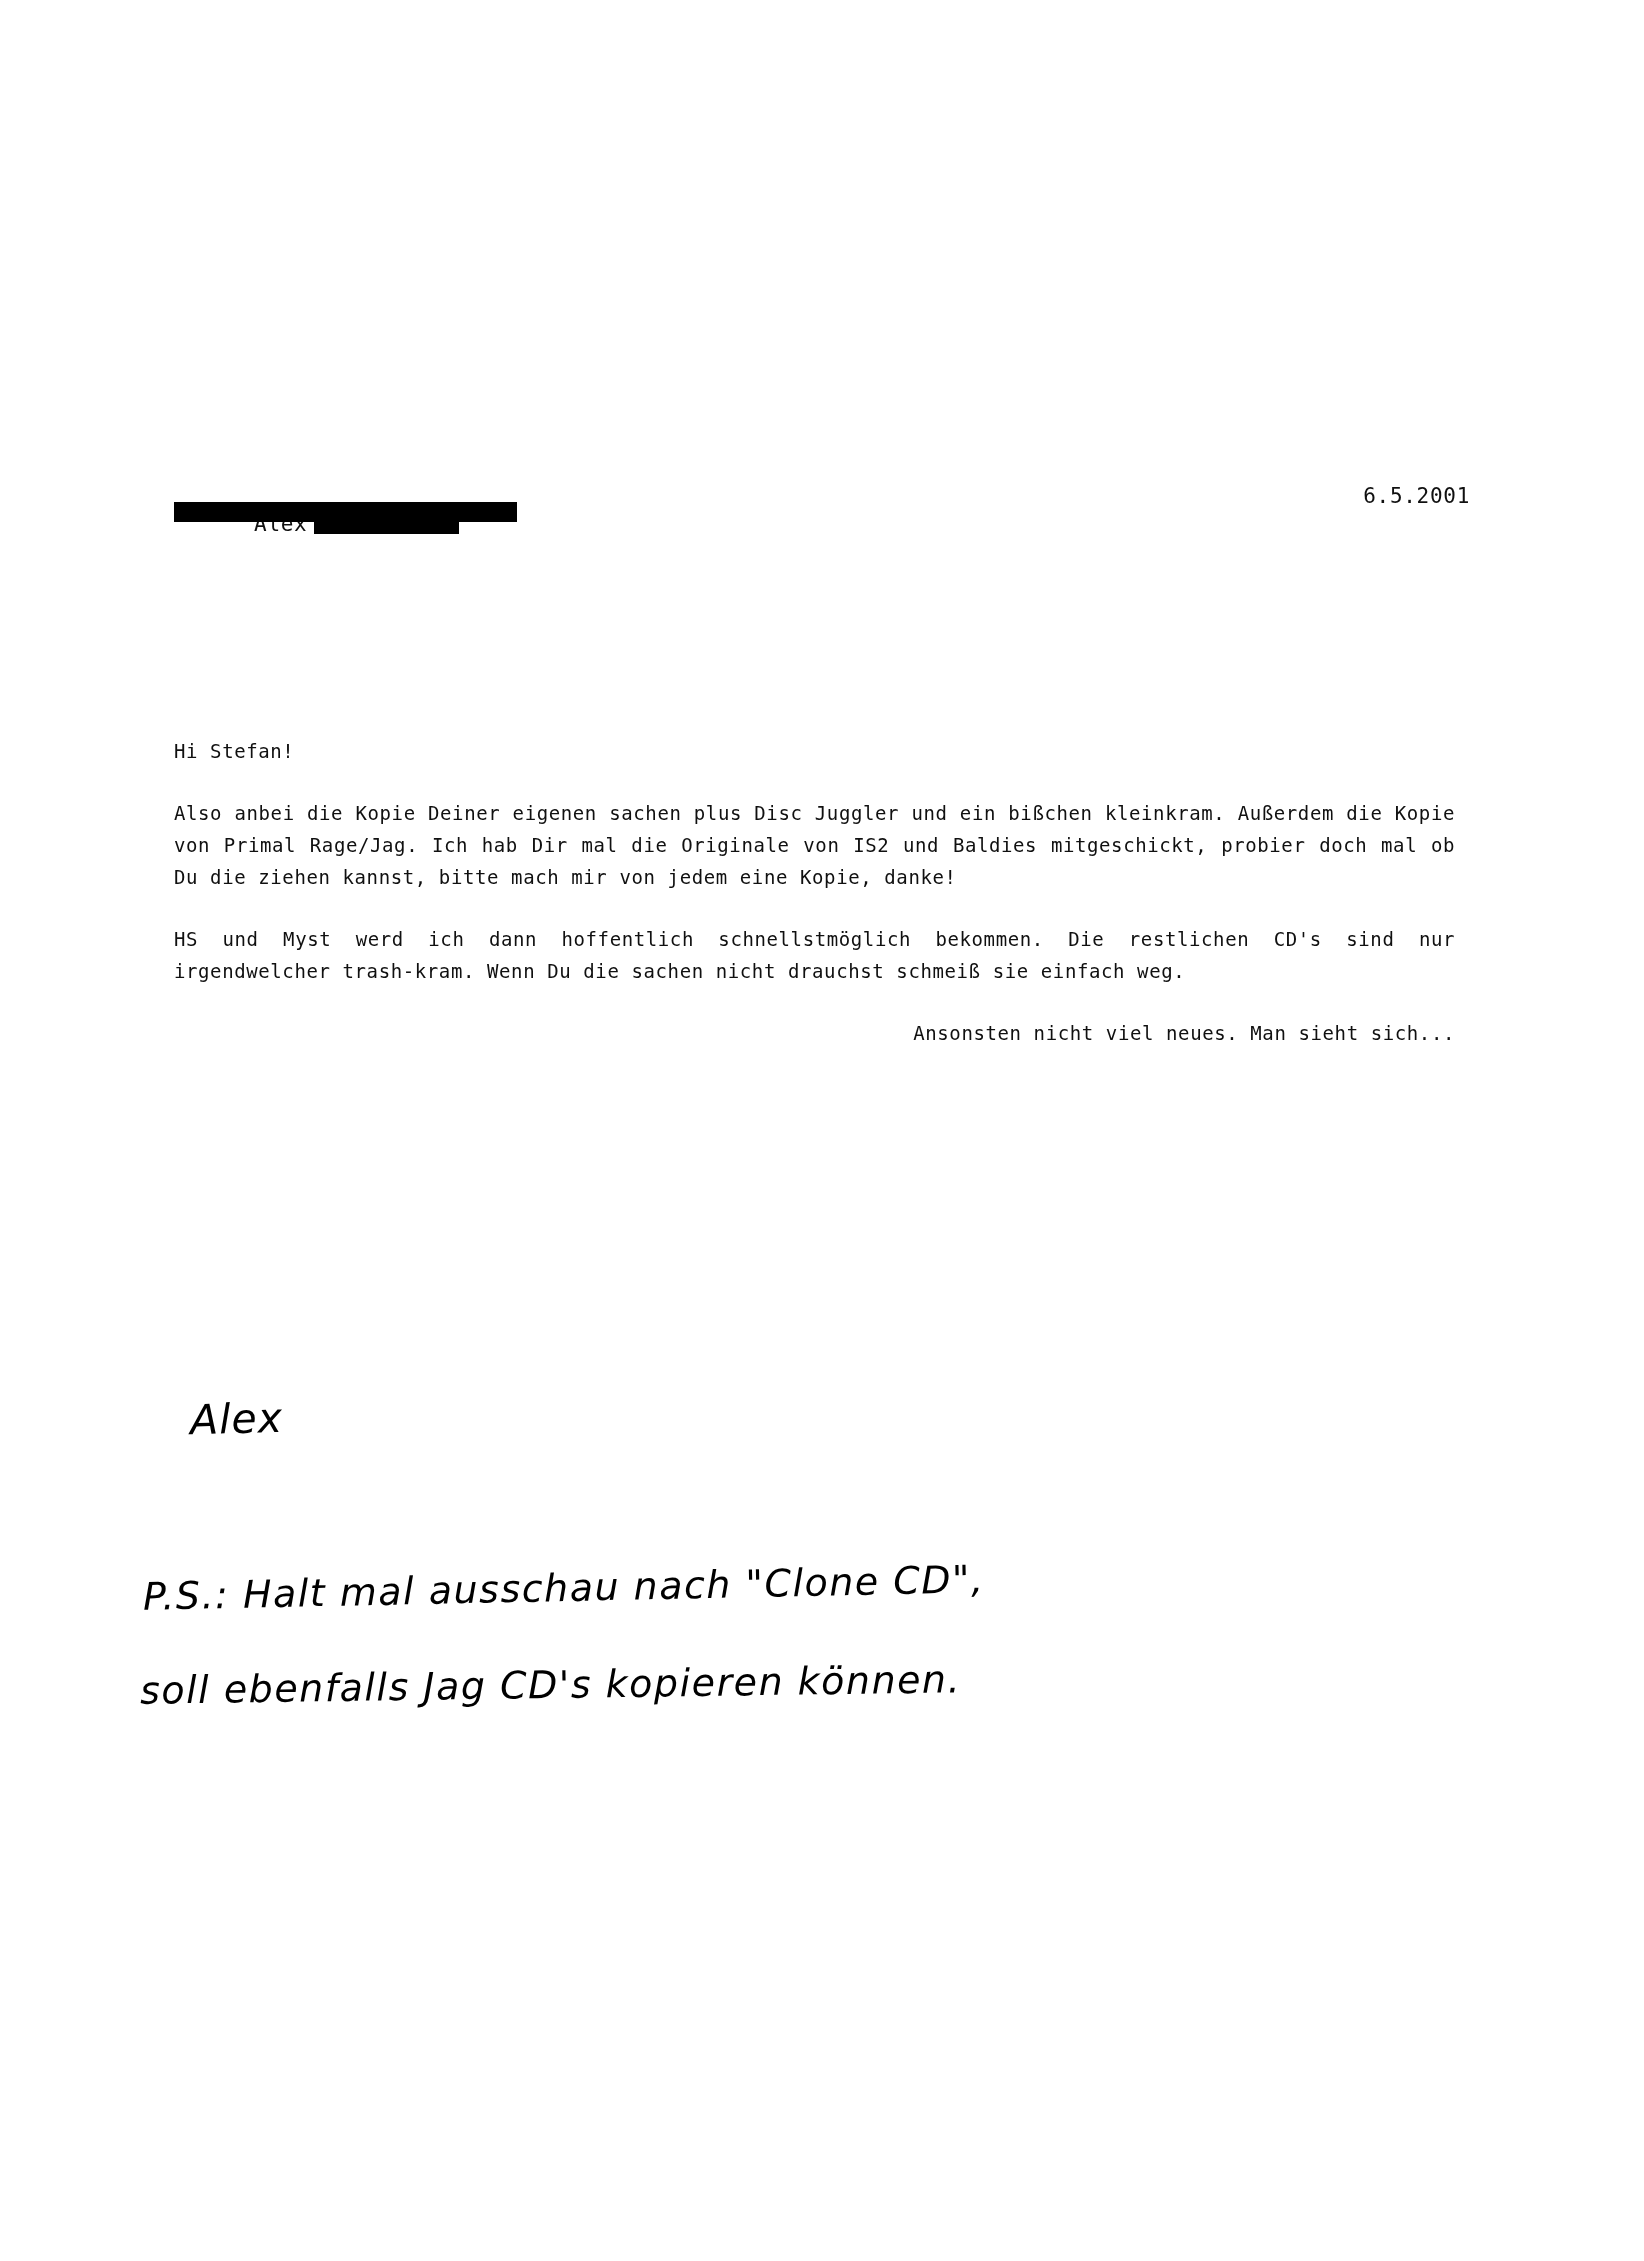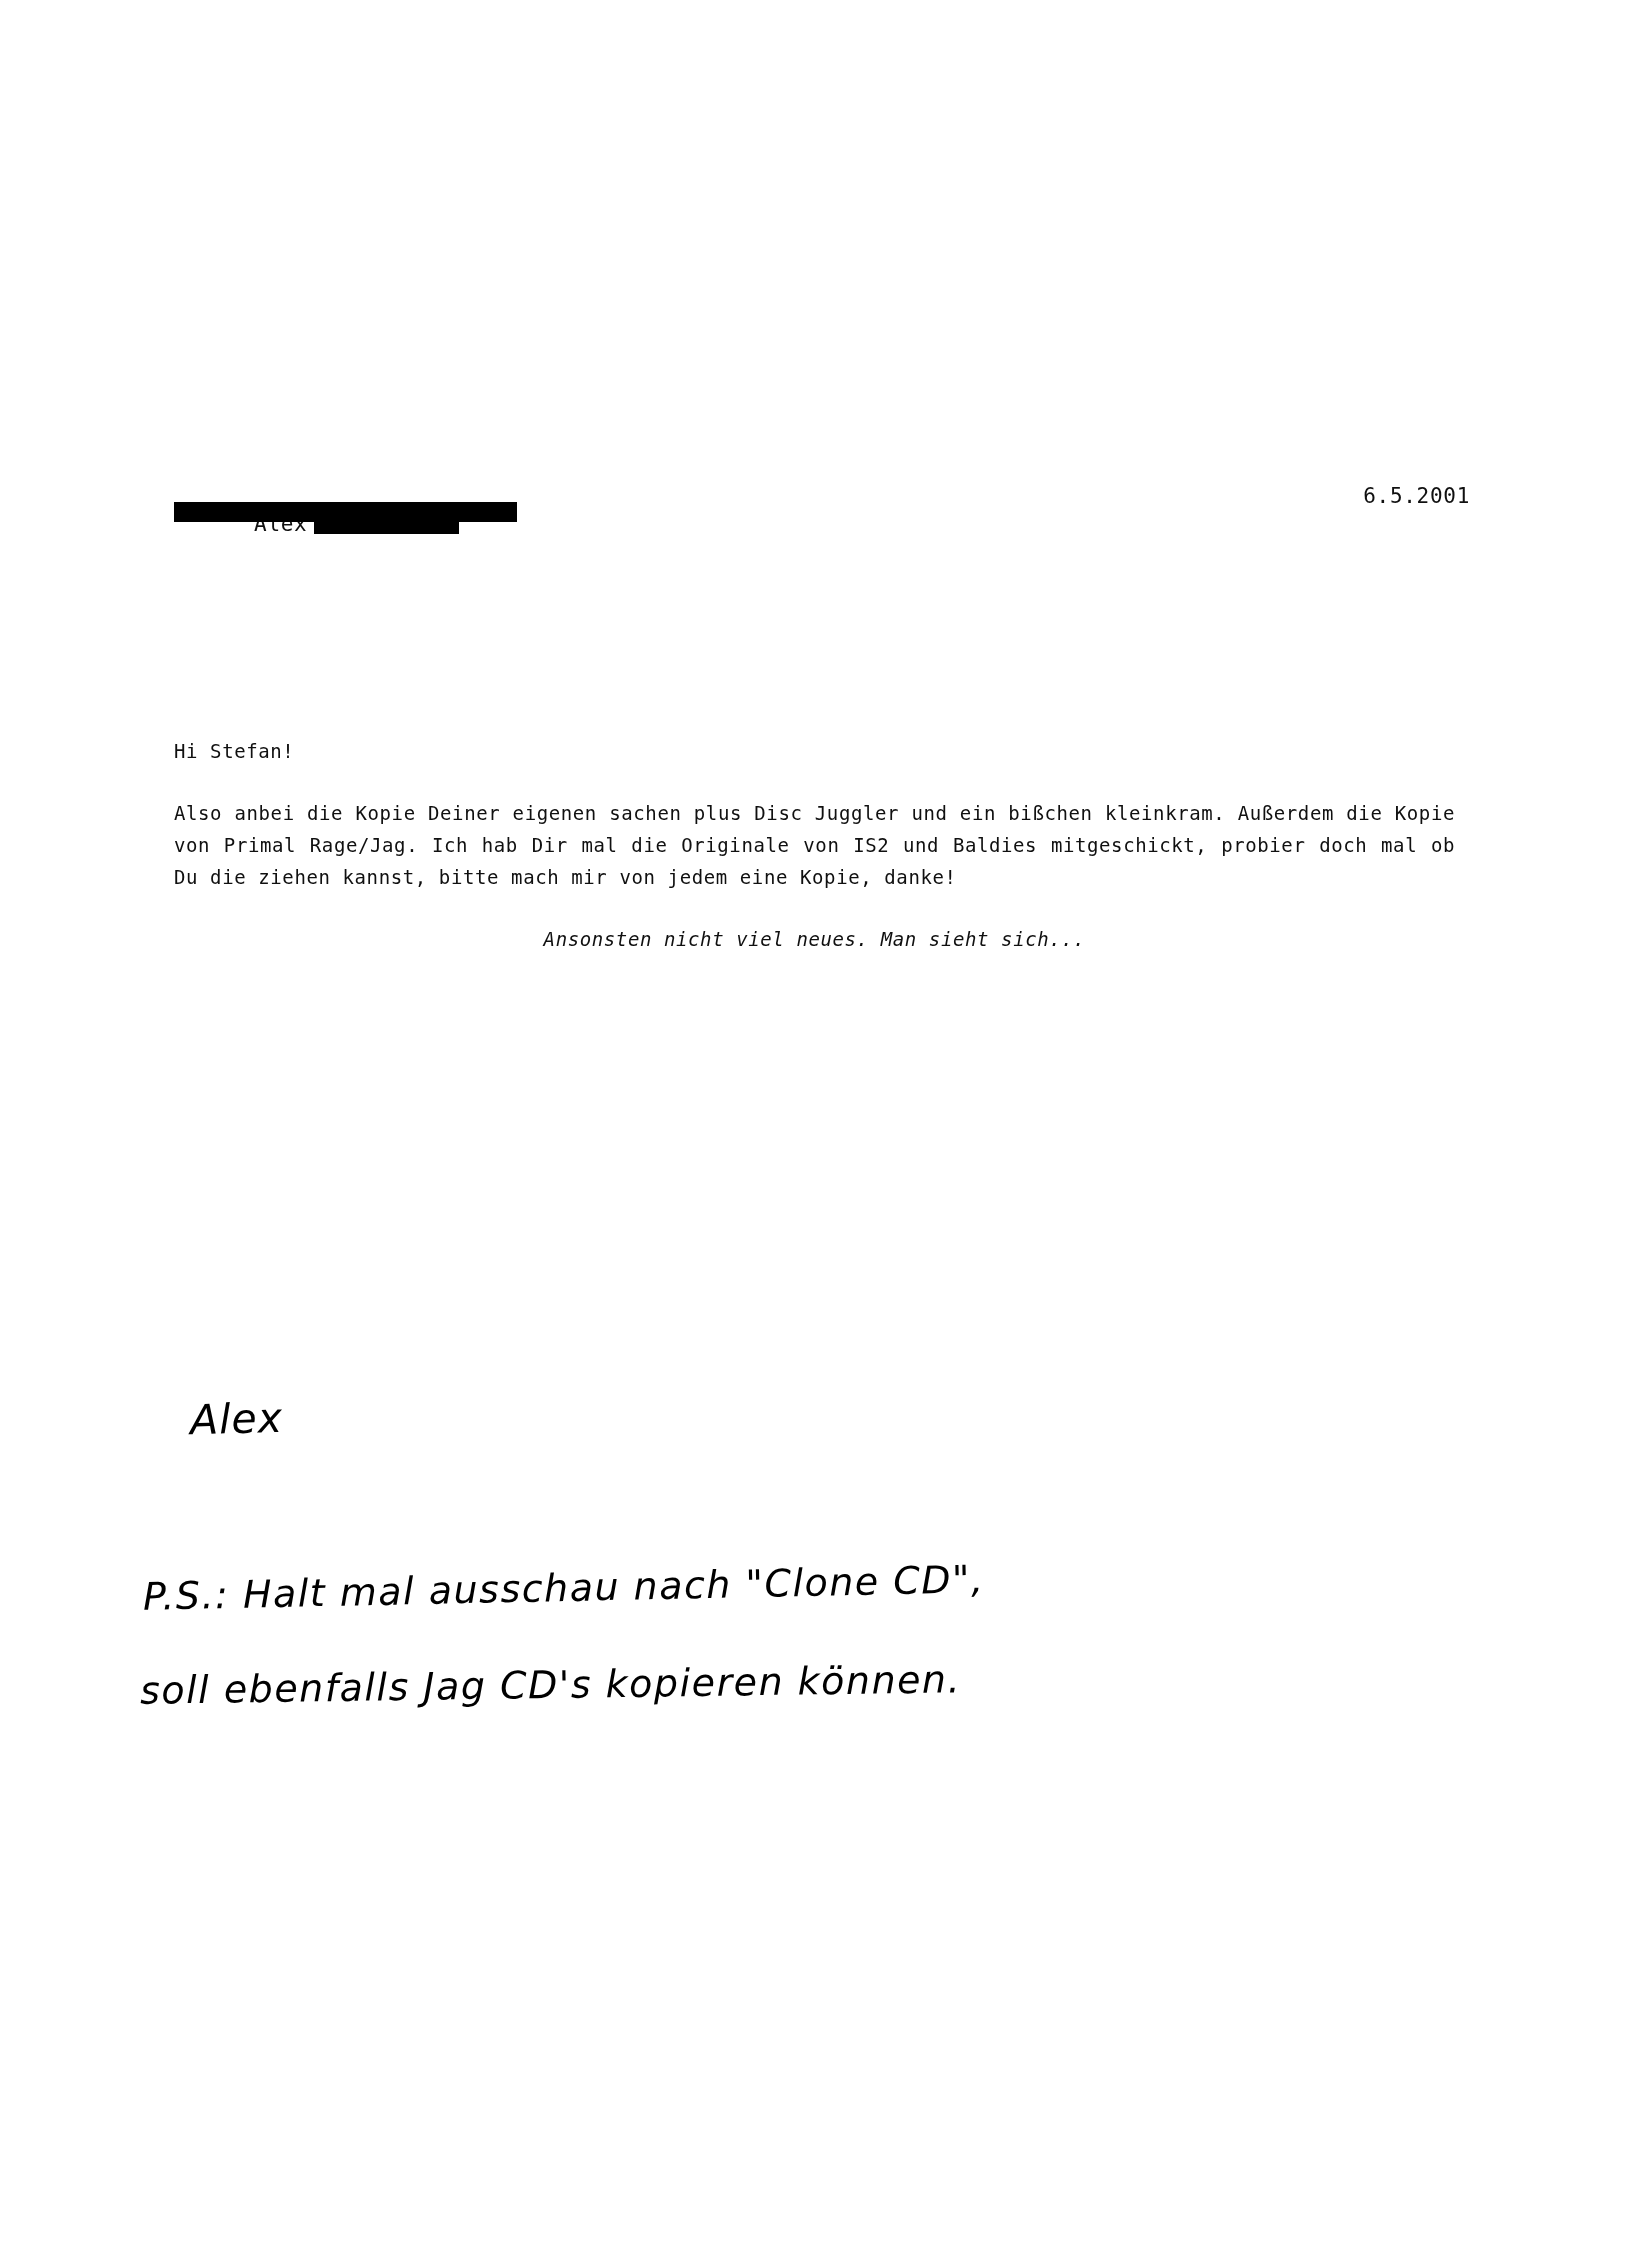--- a/index.html
+++ b/index.html
@@ -100,22 +100,21 @@
     white-space: pre;
     margin: 0 0 30px 0;
   }
   .para {
     margin: 0 0 30px 0;
     text-align: justify;
     text-justify: inter-word;
   }
   .para:last-child { margin-bottom: 0; }
   .nojust {
-    text-align: center;
-    font-style: italic;
+    text-align: right;
   }
   .closing {
     white-space: pre;
     margin: 0;
   }
 
   
   .hand {
     position: absolute;
     font-family: "DejaVu Sans", sans-serif;
@@ -155,20 +154,21 @@
     <div class="sender-line">
       <span>Alex</span><span class="redact redact-name"></span>
       <span class="date">6.5.2001</span>
     </div>
     <div class="redact-street"></div>
   </div>
 
   <div class="body">
     <p class="greeting">Hi Stefan!</p>
     <p class="para">Also anbei die Kopie Deiner eigenen sachen plus Disc Juggler und ein bißchen kleinkram. Außerdem die Kopie von Primal Rage/Jag. Ich hab Dir mal die Originale von IS2 und Baldies mitgeschickt, probier doch mal ob Du die ziehen kannst, bitte mach mir von jedem eine Kopie, danke!</p>
+    <p class="para">HS und Myst werd ich dann hoffentlich schnellstmöglich bekommen. Die restlichen CD's sind nur irgendwelcher trash-kram. Wenn Du die sachen nicht drauchst schmeiß sie einfach weg.</p>
     <p class="para nojust">Ansonsten nicht viel neues. Man sieht sich...</p>
   </div>
 
   <div class="hand sig">Alex</div>
   <div class="hand ps1">P.S.: Halt mal ausschau nach "Clone CD",</div>
   <div class="hand ps2">soll ebenfalls Jag CD's kopieren können.</div>
 
 </div>
 
 

